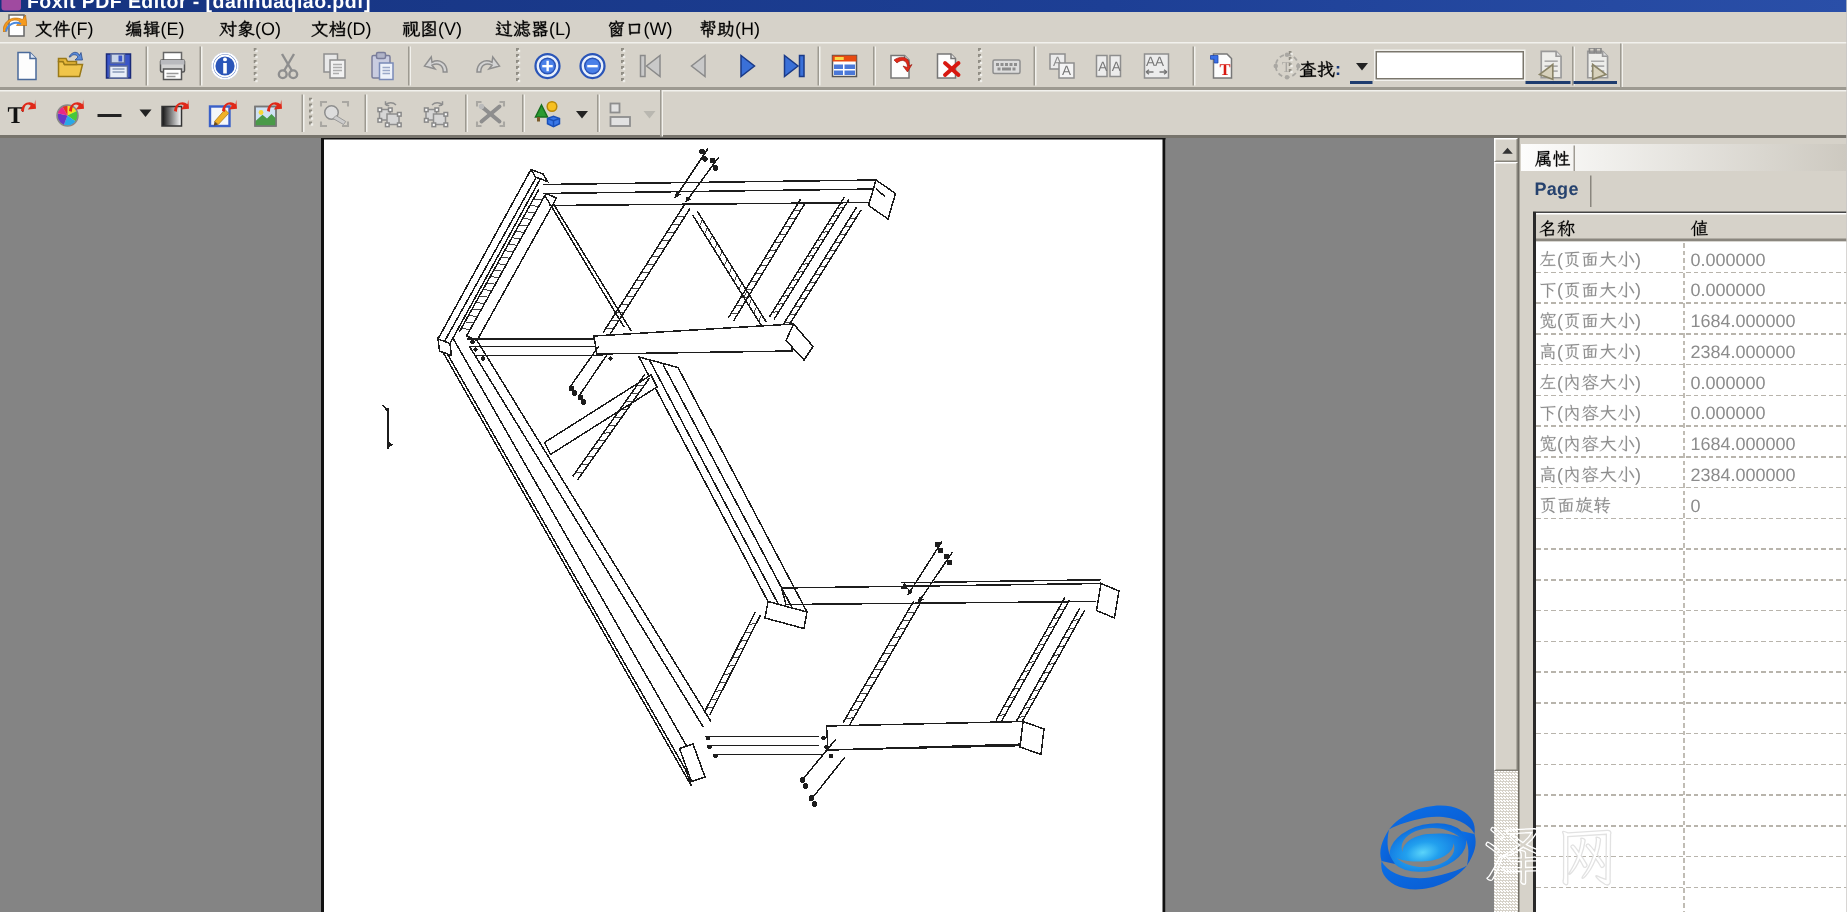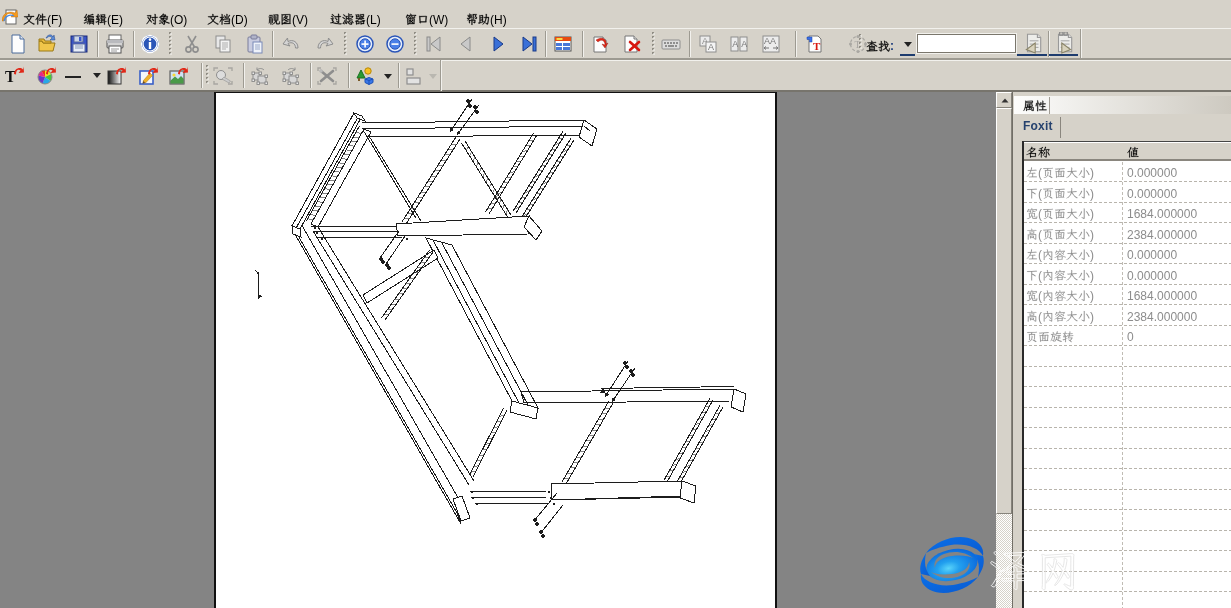--- a/index.html
+++ b/index.html
@@ -25,20 +25,24 @@
 .ptabline{position:absolute;left:1049px;top:97px;width:1px;height:17px;background:#a09c94}
 .ptabdiv{position:absolute;left:1060px;top:117px;width:1px;height:21px;background:#8a867e}
 .pagetab{position:absolute;left:1023px;top:119px;font-size:12px;color:#26426e;font-weight:bold;letter-spacing:0.2px}
 .tblleft{position:absolute;left:1022px;top:141px;width:2px;height:467px;background:#2a2a2a}
 .tblhead{position:absolute;left:1024px;top:141px;width:207px;height:20px;background:#d6d2c9;border-top:1px solid #454545;border-bottom:2px solid #8a867e;box-shadow:0 1px 0 #fff inset}
 .tblbody{position:absolute;left:1024px;top:161px;width:207px;height:447px;background:#fff}
 .ov{position:absolute;left:0;top:0;pointer-events:none}
 </style></head>
 <body>
 <div id="root">
+<div class="titlebar">
+      <div class="tbicon"></div>
+      <div class="tbtext">Foxit PDF Editor - [danhuaqiao.pdf]</div>
+    </div>
     <div class="menubar">
       <svg class="appico" width="16" height="17" viewBox="0 0 16 17">
 <rect x="4" y="1" width="10" height="14" fill="#fff" stroke="#666"></rect>
 <path d="M0 12 C0 5 6 1 13 4 L15 1 L16 8 L9 8 L11 5 C6 3 2 6 2 12 Z" fill="#f59a1e" stroke="#b86808" stroke-width="0.4"></path>
 <path d="M2 12 C3 7 8 5 12 7" fill="none" stroke="#4a8ae0" stroke-width="1.3"></path>
 </svg>
     </div>
     <div class="tb1"></div>
     <div class="tb2"></div>
     <div class="vsep" style="left:97px;top:31px;height:26px"></div>
@@ -154,21 +158,21 @@
     <div class="page"></div>
     <div class="sbar"></div>
 <div class="sbtn" style="top:92px;height:16px"><svg width="16" height="16">
         <path d="M8 5.5 L11.5 9.5 L4.5 9.5 Z" fill="#333"></path>
       </svg></div>
 <div class="sthumb"></div>
     <div class="panel"></div>
     <div class="phead"></div>
     <div class="ptabline"></div>
     <div class="ptabdiv"></div>
-    <div class="pagetab">Foxit</div>
+    <div class="pagetab">Page</div>
     <div class="tblleft"></div>
     <div class="tblhead"></div>
     <div class="tblbody"></div>
     <svg class="ov" width="1231" height="608">
       <line x1="1024" y1="181.5" x2="1231" y2="181.5" stroke="#b8b4ac" stroke-dasharray="3 2" shape-rendering="crispEdges"></line>
       <line x1="1024" y1="202.0" x2="1231" y2="202.0" stroke="#b8b4ac" stroke-dasharray="3 2" shape-rendering="crispEdges"></line>
       <line x1="1024" y1="222.5" x2="1231" y2="222.5" stroke="#b8b4ac" stroke-dasharray="3 2" shape-rendering="crispEdges"></line>
       <line x1="1024" y1="243.0" x2="1231" y2="243.0" stroke="#b8b4ac" stroke-dasharray="3 2" shape-rendering="crispEdges"></line>
       <line x1="1024" y1="263.5" x2="1231" y2="263.5" stroke="#b8b4ac" stroke-dasharray="3 2" shape-rendering="crispEdges"></line>
       <line x1="1024" y1="284.0" x2="1231" y2="284.0" stroke="#b8b4ac" stroke-dasharray="3 2" shape-rendering="crispEdges"></line>

